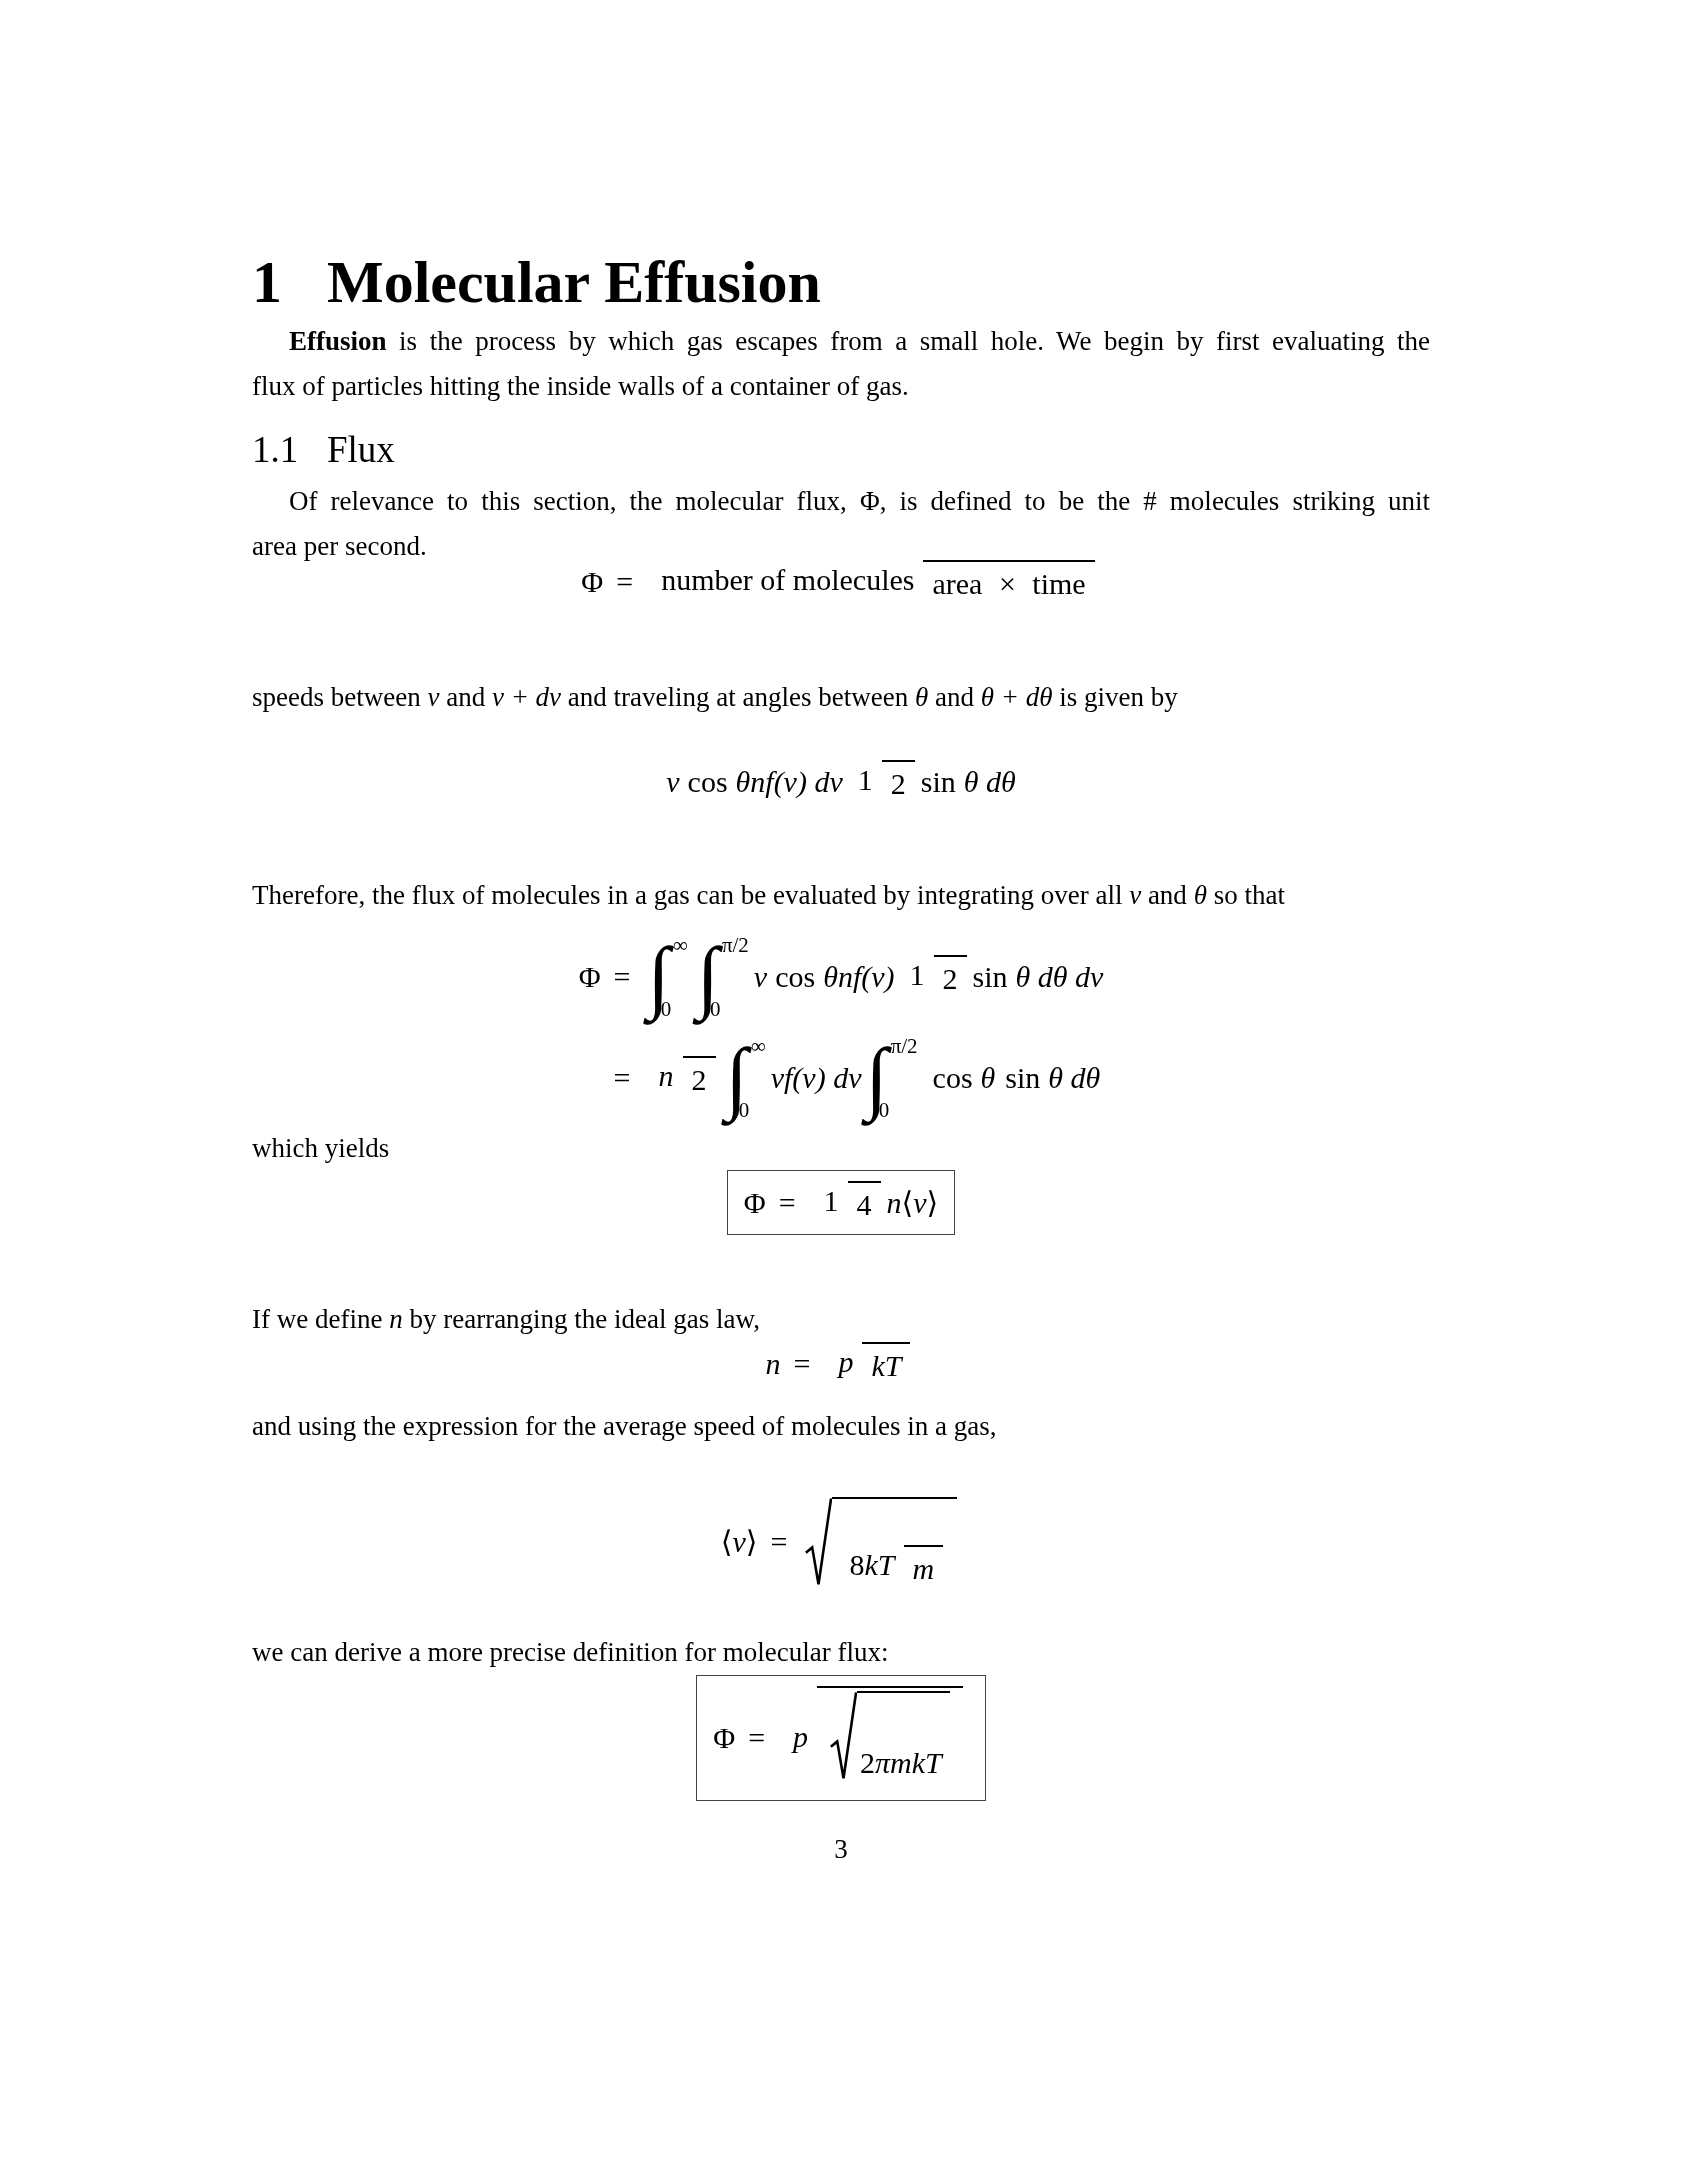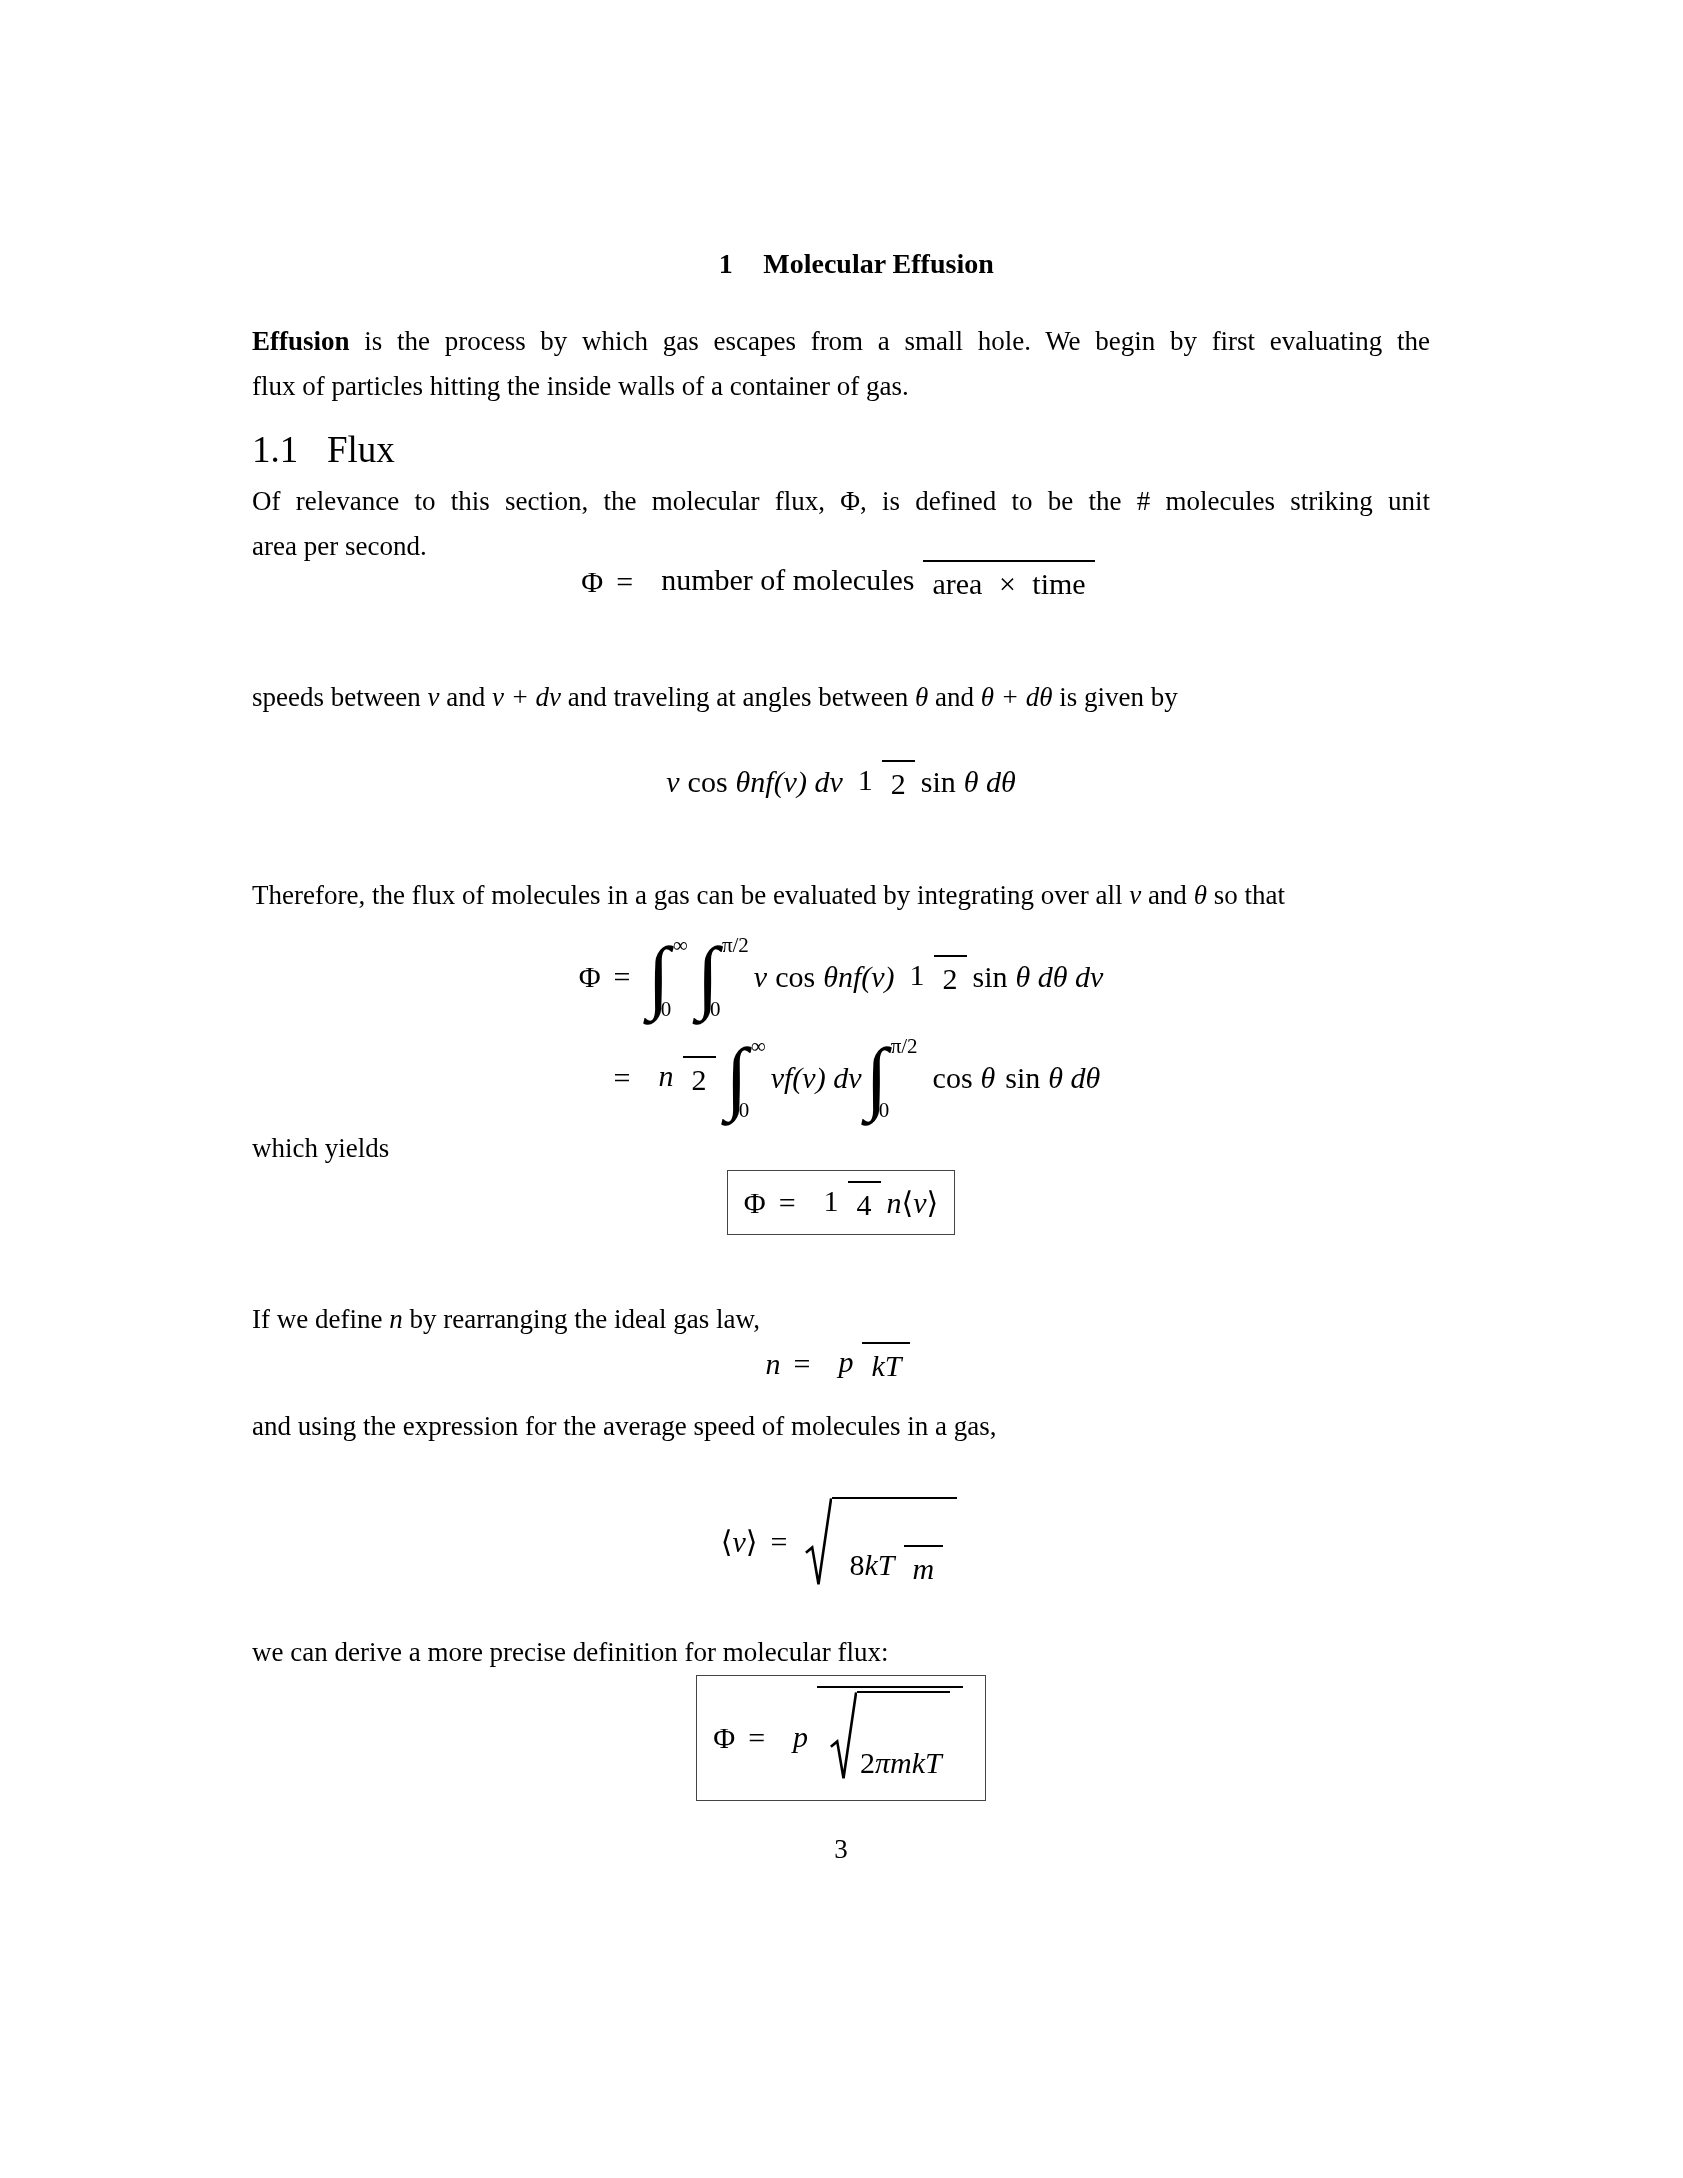--- a/index.html
+++ b/index.html
@@ -7,23 +7,23 @@
     position:relative;
     width:1683px;height:2178px;
     background:#ffffff;
     color:#000;
     font-family:"Liberation Serif","DejaVu Serif",serif;
     font-size:27px;
     overflow:hidden;
   }
   .abs{position:absolute;left:252px;width:1178px;}
   .para{line-height:45px;}
-  .jline{text-align:justify;text-align-last:justify;}
+  .jline{text-align:justify;text-align-last:justify;margin-left:37px;}
   .lead{font-weight:bold;}
-  h1.sec{font-size:28px;font-weight:bold;margin:0;line-height:1.1;text-align:center;}
+  h1.sec{font-size:60px;font-weight:bold;margin:0;line-height:1.1;}
   h2.subsec{font-size:37px;font-weight:normal;margin:0;line-height:1.1;}
   .numbox{display:inline-block;min-width:75px;}
   .it{font-style:italic;}
   .rm{font-style:normal;}
   
   .eq{display:flex;justify-content:center;font-size:30px;line-height:1.25;}
   .mrow{display:inline-flex;align-items:center;}
   .rel{margin:0 13px;}
   .sp{margin-left:8px;}
   .sp2{margin-left:10px;}

